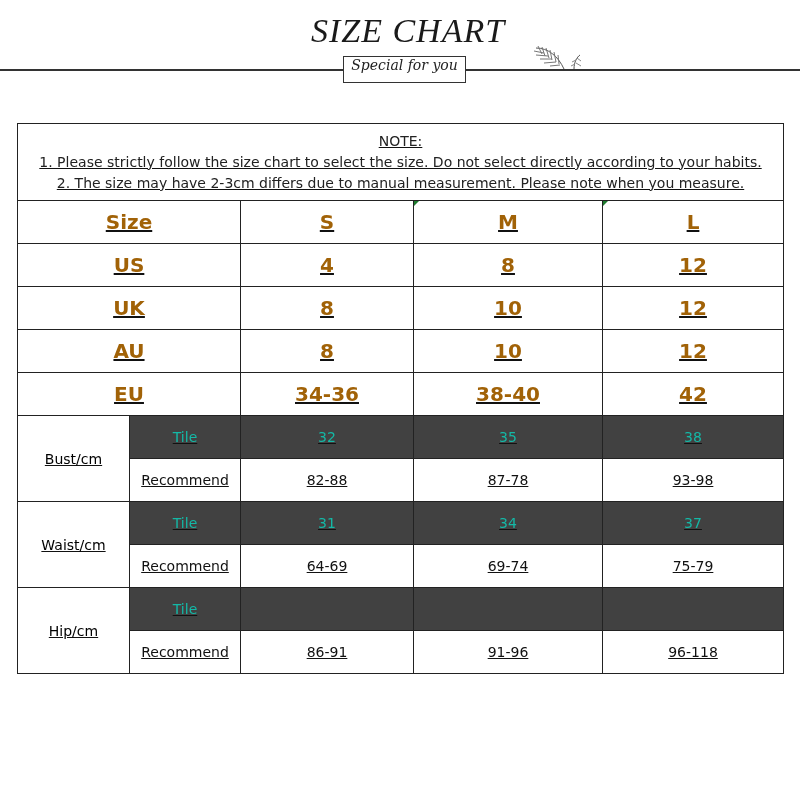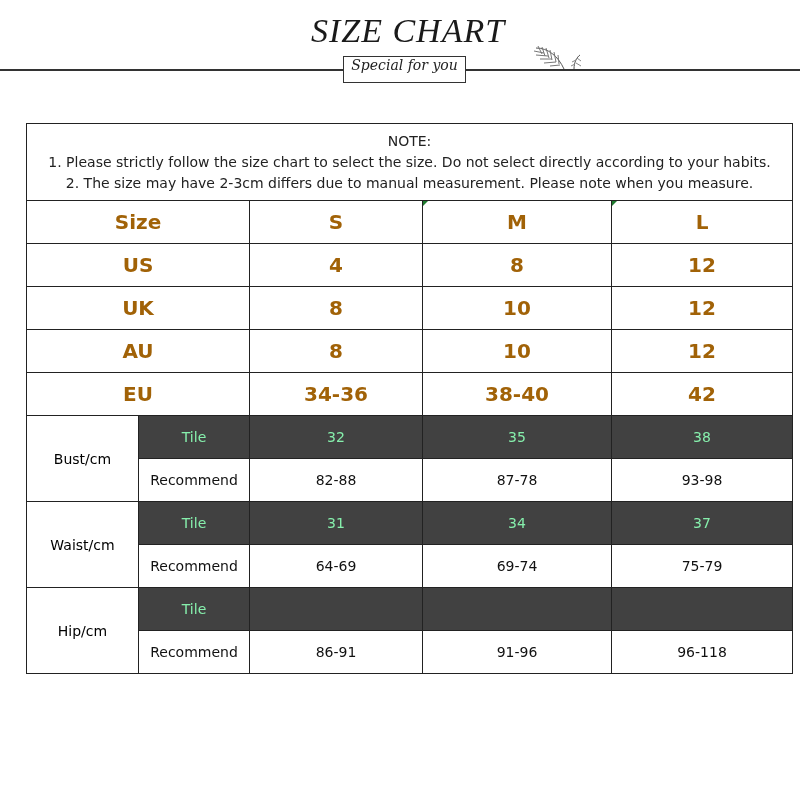--- a/index.html
+++ b/index.html
@@ -51,43 +51,44 @@
       box-sizing: content-box;
     }
     .leaf {
       position: absolute;
       left: 530px; top: 42px;
       width: 60px; height: 28px;
     }
 
     .chart {
       position: absolute;
-      left: 26px; top: 123px;
+      left: 17px; top: 123px;
       width: 766px;
       border-collapse: collapse;
       table-layout: fixed;
+      text-decoration: underline;
     }
     .chart td {
       border: 1.5px solid #222;
       text-align: center;
       vertical-align: middle;
       padding: 0;
       position: relative;
     }
     .note-cell {
       height: 76px;
       font-size: 14px;
       line-height: 21px;
       color: #222;
       font-family: "DejaVu Sans", sans-serif;
     }
     .note-cell div { white-space: nowrap; }
     .std-row td { height: 42px; font-weight: bold; font-size: 20px; color: #a16207; }
     .meas-row td { height: 42px; font-size: 14px; }
-    .dark td.dk { background: #414141; color: #86efac; }
+    .dark td.dk { background: #414141; color: #14b8a6; }
     .sub-label { font-size: 12px; }
     .meas-label { font-size: 19px; color: #000000; }
     .green-tri {
       position: absolute;
       left: 0; top: 0;
       width: 0; height: 0;
       border-top: 5px solid #1e7b2e;
       border-right: 5px solid transparent;
     }
   </style>

